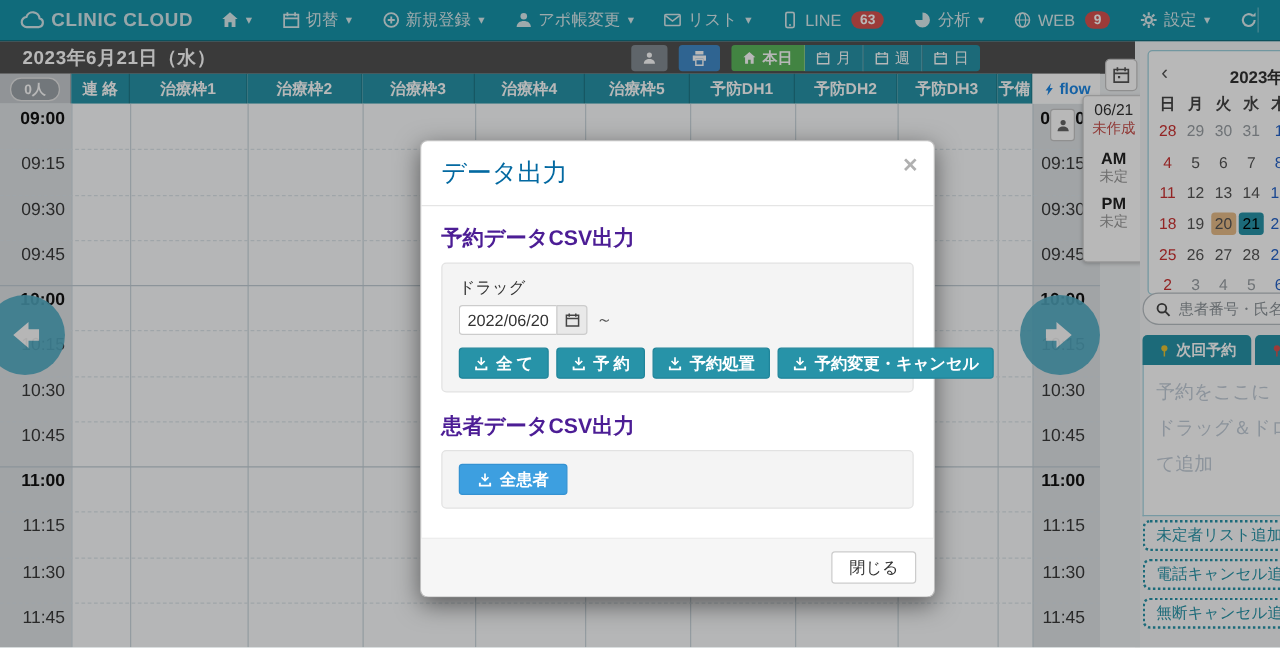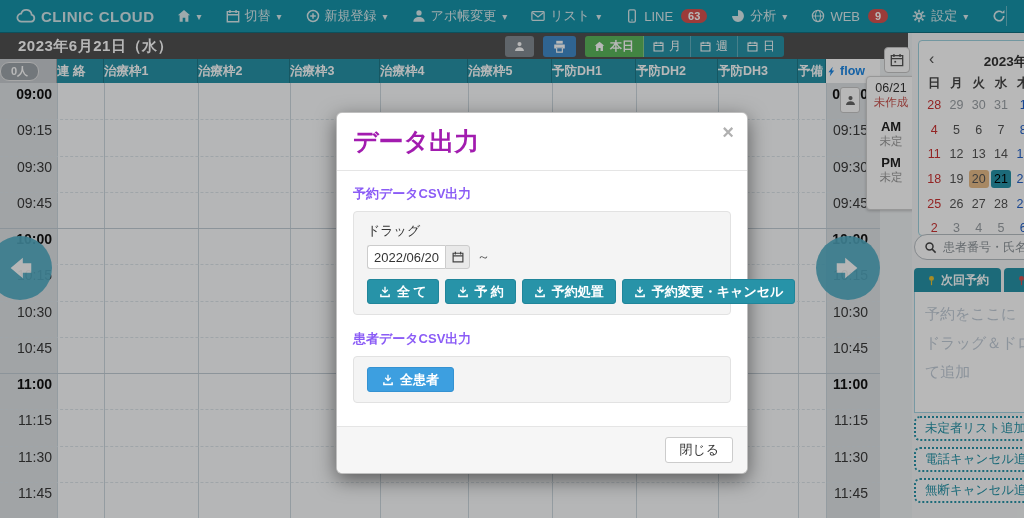--- a/index.html
+++ b/index.html
@@ -33,21 +33,21 @@
   .tbtn.blue { background:#428bca; padding:0 10px;}
   .btngroup { display:flex; }
   .btngroup .tbtn { border-radius:0; border-right:1px solid rgba(255,255,255,.28); }
   .btngroup .tbtn:first-child { border-radius:3px 0 0 3px; }
   .btngroup .tbtn:last-child { border-radius:0 3px 3px 0; border-right:none;}
   .tbtn.green { background:#5cb85c; font-weight:bold;}
   .tbtn.teal { background:#2794a8; }
 
   .gridheader { position:absolute; left:0; top:26px; width:880px; height:24px; display:flex; }
   .hcell { height:24px; background:#2794a8; color:#fff; font-size:12.5px; font-weight:bold;
-           display:flex; align-items:center; justify-content:flex-start; border-right:1px solid rgba(0,0,0,.18);
+           display:flex; align-items:center; justify-content:center; border-right:1px solid rgba(0,0,0,.18);
            white-space:nowrap; overflow:hidden;}
   .hcell.time { background:#c9ced2; }
   .zerobadge { background:#9fa6ab; color:#fff; font-size:11px; font-weight:bold; border-radius:9px;
                padding:1px 10px; border:1px solid #e8e8e8;}
   .hcell.flowh { background:#fff; color:#1e88e5; border-right:none; gap:3px;}
 
   .gridbody { position:absolute; left:0; top:50px; width:880px; height:435px; background:#fbfdfe; overflow:hidden;}
   .stripe { position:absolute; top:0; height:435px; }
   .rowline { position:absolute; left:0; width:880px; height:0; }
   .rowline.hour { border-top:1px solid #c2ced6; }
@@ -111,25 +111,25 @@
   .sideactions { position:absolute; left:2px; top:383px; display:flex; flex-direction:column;
                  align-items:flex-start; gap:6px;}
   .dashbtn { border:2px dotted #2794a8; color:#2794a8; font-size:12.5px; border-radius:6px;
              padding:2px 9px; background:rgba(255,255,255,.6); cursor:pointer; white-space:nowrap;}
 
   
   .backdrop { position:absolute; left:0; top:0; width:1024px; height:518px; background:rgba(0,0,0,.28); z-index:40;}
   .modal { position:absolute; left:336px; top:112px; width:412px; z-index:50; background:#fff;
            border-radius:6px; border:1px solid rgba(0,0,0,.25); box-shadow:0 6px 20px rgba(0,0,0,.5);}
   .m-head { padding:12px 16px; border-bottom:1px solid #e5e5e5; position:relative;}
-  .m-title { color:#a21caf; font-size:25px; font-weight:bold;}
+  .m-title { color:#0369a1; font-size:20px; font-weight:normal;}
   .m-close { position:absolute; right:13px; top:9px; color:#b0b0b0; font-size:20px; font-weight:bold;
              cursor:pointer; line-height:1;}
   .m-body { padding:14px 16px 6px 16px; }
-  .seclabel { font-size:13px; font-weight:bold; color:#8b5cf6; margin-bottom:8px;}
+  .seclabel { font-size:17px; font-weight:bold; color:#4c1d95; margin-bottom:8px;}
   .well { background:#f4f4f4; border:1px solid #e2e2e2; border-radius:4px; padding:10px 13px; margin-bottom:15px;}
   .welllabel { font-size:13px; color:#333; margin-bottom:5px;}
   .dateinputs { display:flex; align-items:center; }
   .dgroup { display:flex; }
   .dgroup input { width:78px; height:24px; border:1px solid #ccc; border-right:none; border-radius:3px 0 0 3px;
                   font-size:13px; padding-left:6px; color:#333; outline:none; font-family:inherit;}
   .daddon { width:25px; height:24px; background:#e9e9e9; border:1px solid #ccc; border-radius:0 3px 3px 0;
             display:flex; align-items:center; justify-content:center; color:#444; cursor:pointer;}
   .tilde { margin:0 7px; color:#555; font-size:13px;}
   .exprow { display:flex; gap:6px; margin-top:10px;font-family:Liberation Serif, serif;}

